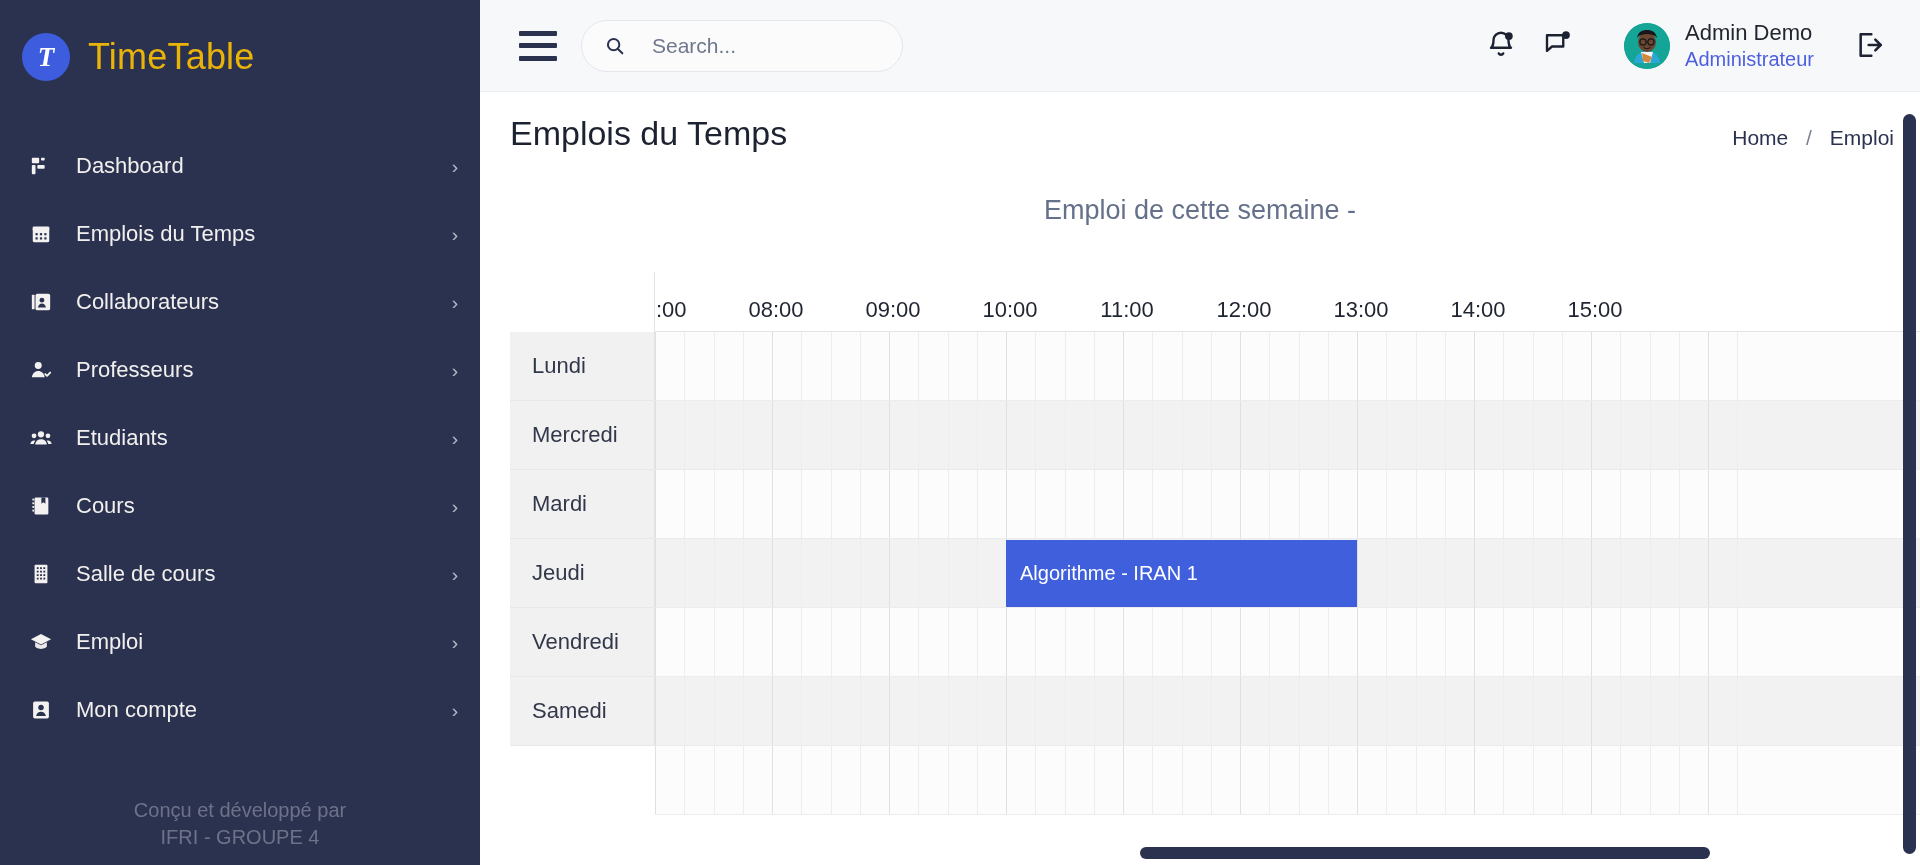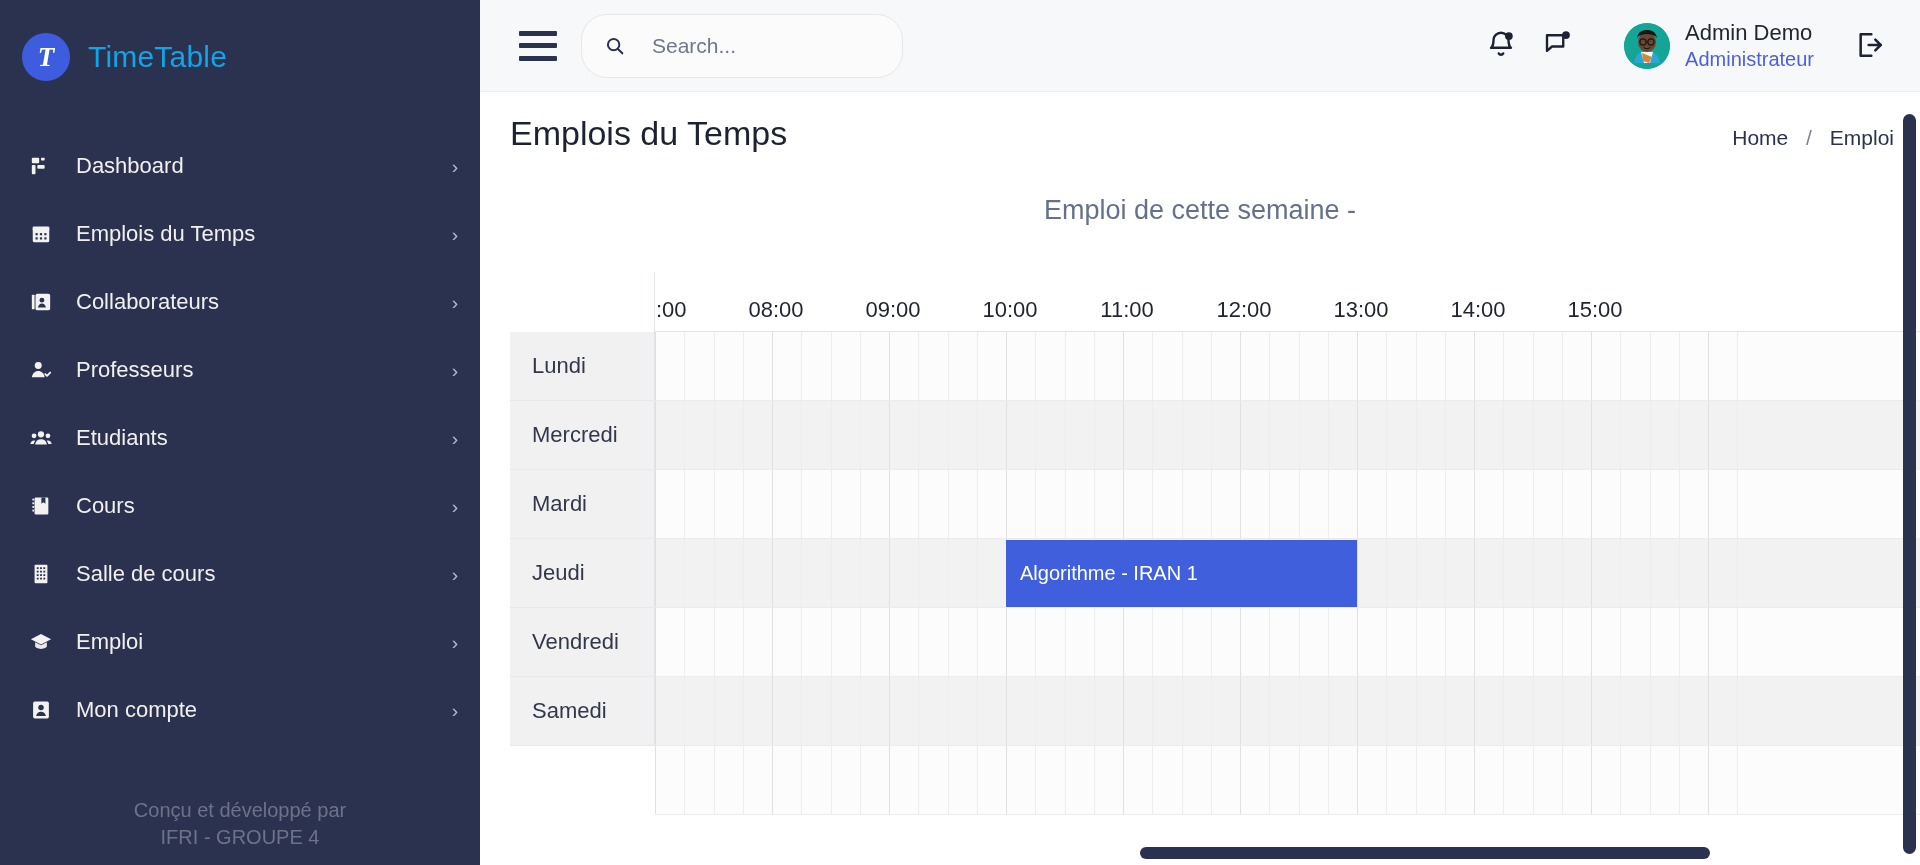--- a/index.html
+++ b/index.html
@@ -19,22 +19,22 @@
   .brand { display: flex; align-items: center; padding: 22px 0 0 22px; height: 92px; }
   .brand-logo {
     width: 48px; height: 48px; border-radius: 50%;
     background: #3d5dde; color: #ffffff;
     display: flex; align-items: center; justify-content: center;
     font-size: 27px; font-style: italic; font-weight: bold;
     font-family: "Liberation Serif", serif;
     flex: 0 0 48px;
   }
   .brand-name {
-    margin-left: 18px; color: #0ea5e9;
-    font-size: 30px; letter-spacing: .2px;
+    margin-left: 18px; color: #eab308;
+    font-size: 36px; letter-spacing: .2px;
   }
   .nav { margin-top: 40px; }
   .nav-item {
     display: flex; align-items: center;
     height: 68px; padding: 0 22px 0 28px;
     color: #f2f0ee; cursor: pointer;
   }
   .nav-ico {
     width: 26px; height: 26px; flex: 0 0 26px;
     display: flex; align-items: center; justify-content: center;
@@ -60,21 +60,21 @@
     padding: 0 22px 0 26px;
     border-bottom: 1px solid #eceef2;
   }
   .hamburger {
     width: 38px; height: 30px; margin-left: 13px; margin-right: 24px;
     display: flex; flex-direction: column; justify-content: space-between;
     cursor: pointer; flex: 0 0 38px;
   }
   .hamburger i { display: block; height: 5px; background: #2b3250; border-radius: 1px; }
   .search-box {
-    width: 322px; height: 64px; border: 1px solid #e4e7ec;
+    width: 322px; height: 52px; border: 1px solid #e4e7ec;
     border-radius: 26px; background: #fbfbfc;
     display: flex; align-items: center; padding: 0 16px 0 22px;
   }
   .search-ico { width: 22px; height: 22px; flex: 0 0 22px; color: #2b3250; }
   .search-ico svg { width: 22px; height: 22px; }
   .search-input {
     border: none; outline: none; background: transparent;
     margin-left: 26px; font-size: 21px; color: #41485c;
     font-family: "Liberation Sans", sans-serif; width: 220px;
   }

